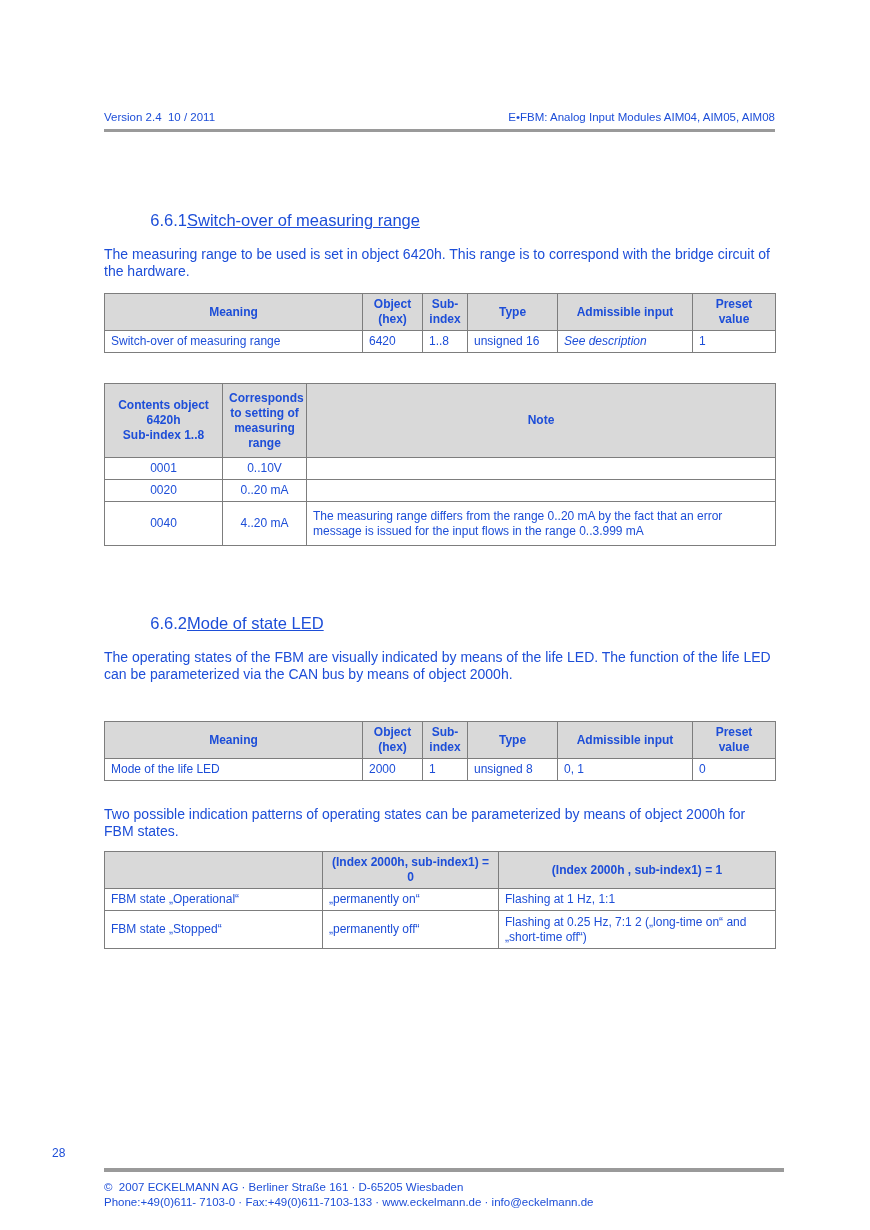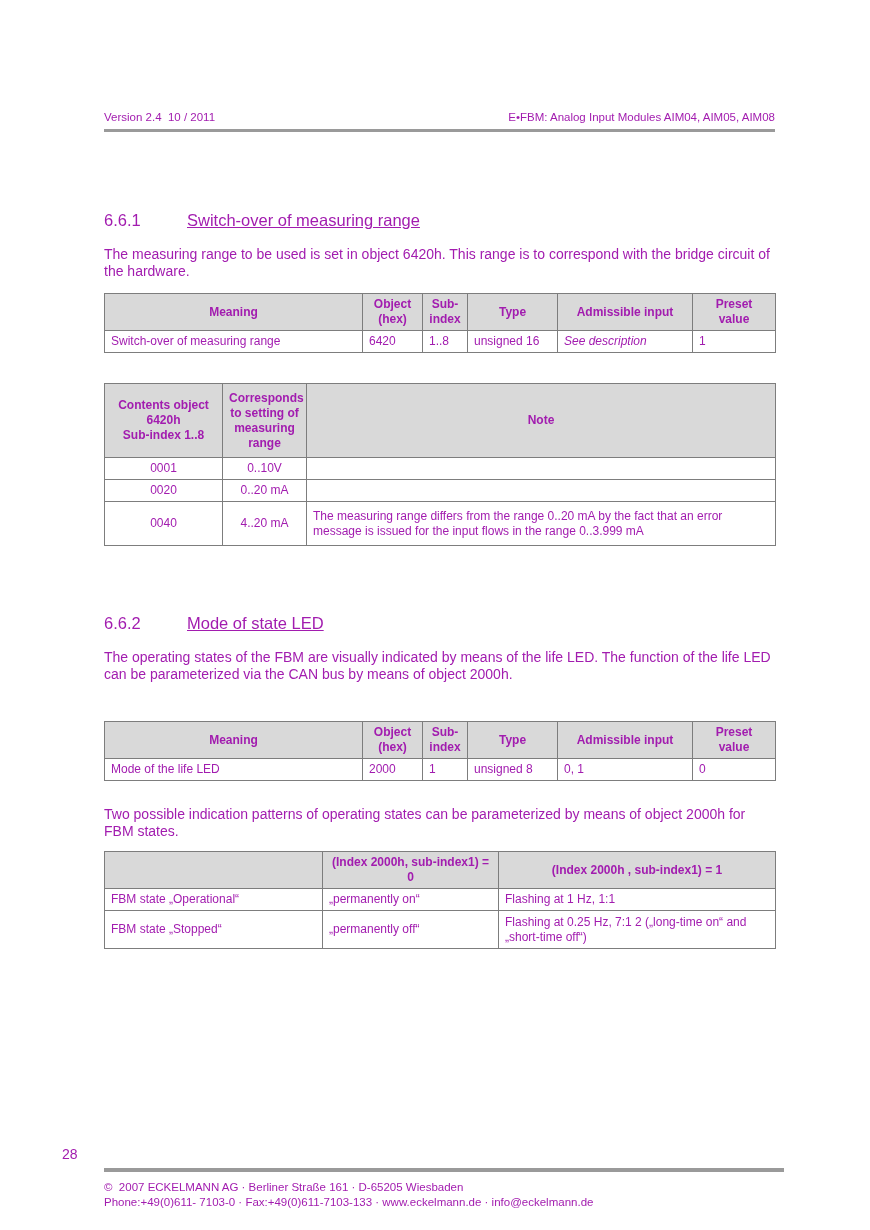--- a/index.html
+++ b/index.html
@@ -1,35 +1,35 @@
 <!DOCTYPE html>
 <html><head>
 <meta charset="utf-8">
 <style>
   html,body{margin:0;padding:0;background:#ffffff;}
   .page{
     position:relative;
     width:870px;height:1230px;
     background:#ffffff;
     font-family:"Liberation Sans", sans-serif;
-    color:#a21caf;
+    color:#1d4ed8;
     box-sizing:border-box;
     padding:110px 95px 0 104px;
     overflow:hidden;
   }
   
   .doc-header-row{
     display:flex;justify-content:space-between;align-items:baseline;
     font-size:11.5px;line-height:14px;
   }
   .doc-header-row span{white-space:pre;}
   .header-rule{margin-top:5px;height:3px;background:#9a9a9a;}
   
   .section-heading{margin-top:78px;font-size:16.5px;line-height:20px;}
-  .sec-num{display:inline-block;width:83px;}
+  .sec-num{display:inline-block;width:83px;text-align:right;}
   .sec-title{text-decoration:underline;}
   .para{margin:16px 0 0 0;font-size:14px;line-height:17px;max-width:671px;}
   
   table.tbl{
     border-collapse:collapse;
     table-layout:fixed;
     width:671px;
     font-size:12px;line-height:15px;
   }
   table.tbl th, table.tbl td{
@@ -64,21 +64,21 @@
   .t-led tbody tr.r4{height:38px;padding-left:21px;}
   .t-led td.merged{text-align:center;}
   .italic{font-style:italic;}
   
   .doc-footer{
     position:absolute;left:104px;right:86px;top:1132px;margin-top:36px;
   }
   .footer-rule{height:4px;background:#9a9a9a;margin-bottom:8px;}
   .footer-line{font-size:11.5px;line-height:15px;white-space:pre;}
   .page-number{
-    position:absolute;left:62px;top:1146px;font-size:14px;
+    position:absolute;left:52px;top:1146px;font-size:12px;
   }
 </style>
 </head>
 <body>
 
 <div class="page">
 
   <header>
     <div class="doc-header-row">
       <span>Version 2.4  10 / 2011</span>

